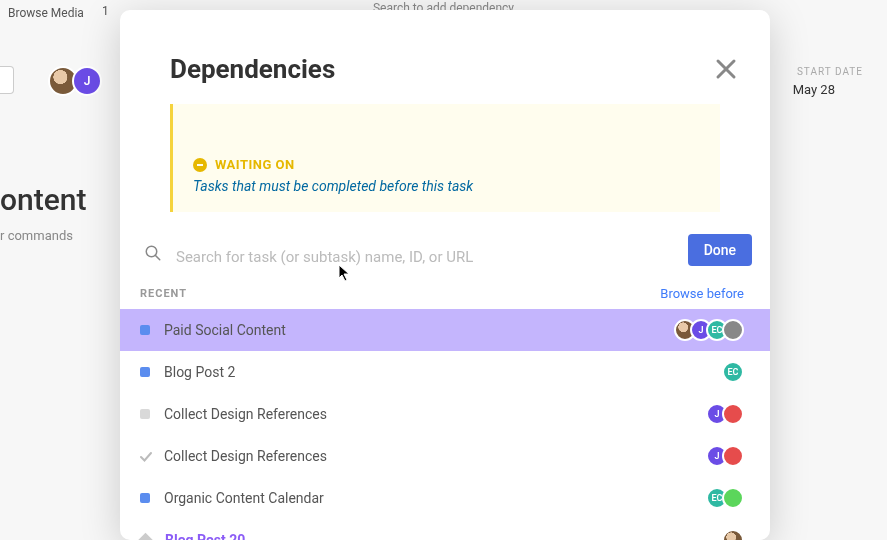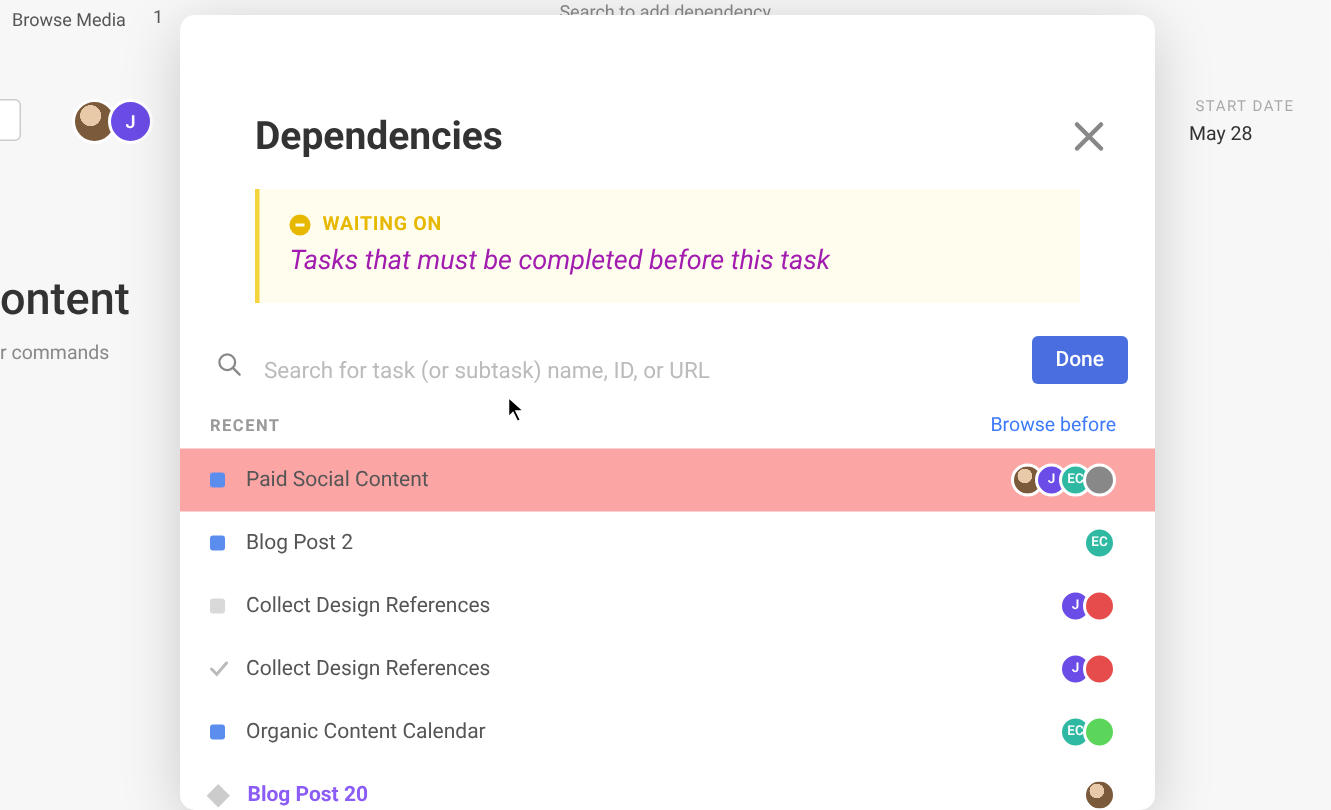--- a/index.html
+++ b/index.html
@@ -36,42 +36,41 @@
     top: 10px; left: 120px;
     width: 650px; height: 530px;
     background: #fff;
     border-radius: 10px;
     box-shadow: 0 8px 40px rgba(0,0,0,0.18);
     overflow: hidden;
   }
   .modal-header {
     display: flex; justify-content: space-between; align-items: center;
     padding: 44px 32px 20px 50px;
-    margin-top: 22px;
   }
   .modal-title { font-size: 26px; font-weight: 700; color: #333; }
   .close-x { width: 24px; height: 24px; cursor: pointer; color:#888; }
   .close-x svg { width:100%; height:100%; }
 
   .waiting-box {
     margin: 0 50px 16px 50px;
     background: #fffdee;
     border-left: 3px solid #f5d33d;
     padding: 16px 20px 18px 20px;
   }
   .waiting-head {
     display:flex; align-items:center; gap:8px;
-    color: #e6b800; font-weight:700; font-size:13px; letter-spacing:0.5px;
+    color: #e6b800; font-weight:700; font-size:13px; letter-spacing:0.5px;margin-top:37px;
   }
   .waiting-head .dot {
     width:14px; height:14px; border-radius:50%; background:#e6b800;
     display:inline-flex; align-items:center; justify-content:center;
   }
   .waiting-head .dot::after{ content:""; width:6px; height:2px; background:#fffdee; }
-  .waiting-sub { margin-top:6px; color:#a21caf; font-style:italic; font-size:18px; }
+  .waiting-sub { margin-top:6px; color:#0369a1; font-style:italic; font-size:14px; }
 
   .search-row {
     display:flex; align-items:flex-end; gap:14px;
     padding: 6px 18px 6px 18px;
     margin: 0 0 14px 4px;
   }
   .search-icon { color:#888; flex: 0 0 auto; margin-left:2px; }
   .search-input {
     flex:1; border:none; outline:none; font-size:15px; color:#444;
     background:transparent;
@@ -89,21 +88,21 @@
   .recent-label { font-size:11px; font-weight:700; letter-spacing:1px; color:#999; }
   .browse-link { font-size:13px; color:#3e7bfa; cursor:pointer; }
 
   .task-list { }
   .task-row {
     display:flex; align-items:center;
     padding: 10px 26px 10px 20px;
     font-size:14px; color:#555;
     cursor:pointer;
   }
-  .task-row:hover, .task-row.hovered { background:#fca5a5; }
+  .task-row:hover, .task-row.hovered { background:#c4b5fd; }
   .status-sq {
     width:10px; height:10px; border-radius:2px; flex:0 0 auto; margin-right:14px;
   }
   .status-check {
     width:12px; height:12px; flex:0 0 auto; margin-right:12px; color:#bbb;
   }
   .status-diamond {
     width:11px; height:11px; background:#ccc; transform:rotate(45deg);
     flex:0 0 auto; margin-right:14px;
   }

